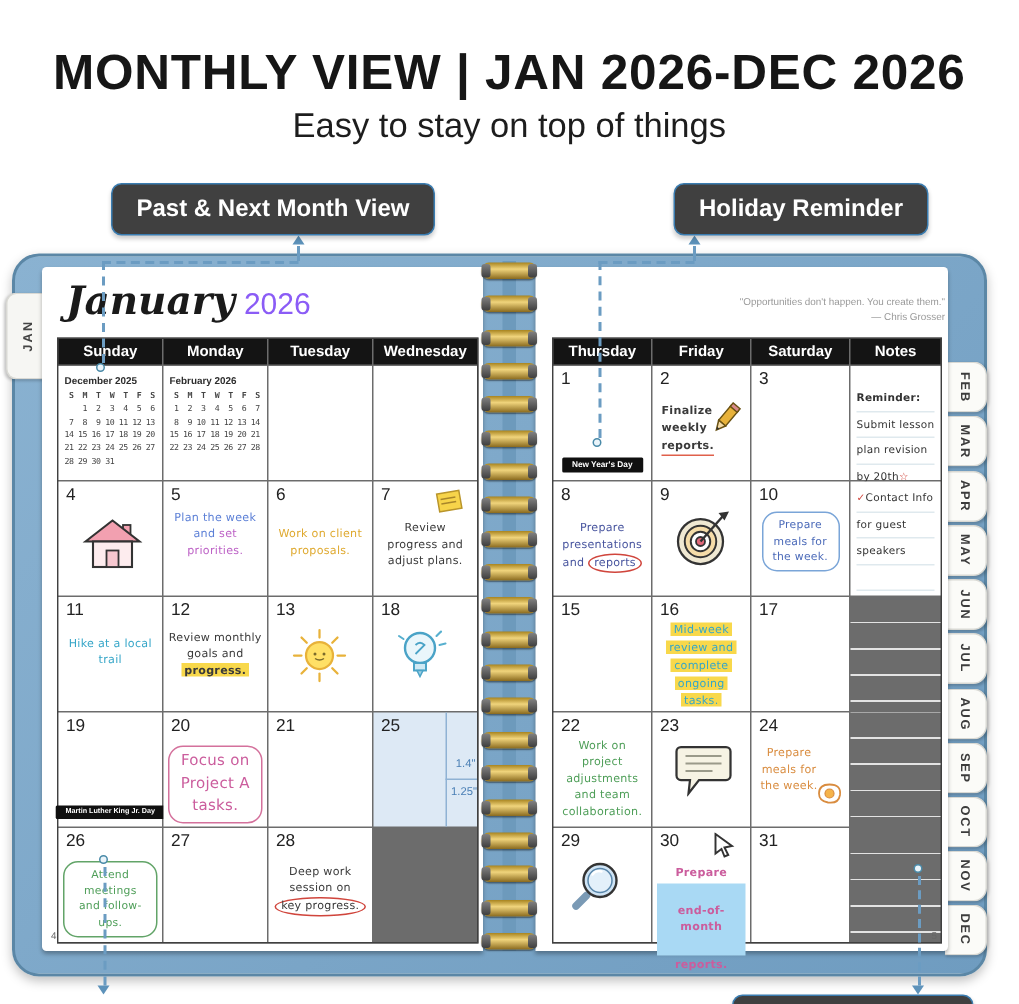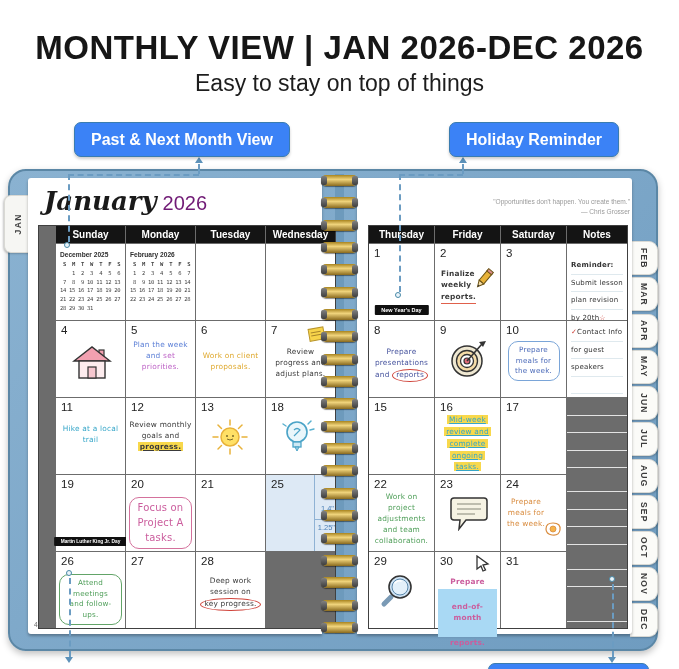--- a/index.html
+++ b/index.html
@@ -6,21 +6,21 @@
   body { background:#fff; font-family:"Liberation Sans", sans-serif; }
   .canvas { position:relative; width:679px; height:661px; background:#fff; overflow:hidden;margin-top:28px; }
 
   
   .title { position:absolute; top:1px; left:0; width:100%; text-align:center;
            font-size:33px; font-weight:700; letter-spacing:.5px; color:#161616; }
   .subtitle { position:absolute; top:42px; left:0; width:100%; text-align:center;
               font-size:23px; font-weight:400; color:#1d1d1d; }
 
   
-  .co-btn { position:absolute; height:35px; padding:0 16px; background:#3b82f6;
+  .co-btn { position:absolute; height:35px; padding:0 16px; background:#404040;
             border:1px solid #3a7cb0; border-radius:7px; color:#fff; font-size:16px;
             font-weight:700; display:flex; align-items:center; justify-content:center;
             box-shadow:0 2px 3px rgba(0,0,0,.2); z-index:11; white-space:nowrap; }
   #co-past    { left:74px;  top:94px; }
   #co-holiday { left:449px; top:94px; }
   #co-daily   { left:14px;  top:635px; }
   #co-notes   { left:488px; top:635px;padding-left:36px; }
 
   
   .cover { position:absolute; left:8px; top:141px; width:650px; height:482px;
@@ -56,43 +56,43 @@
           background:linear-gradient(to bottom,#a8841f,#f0d47c 40%,#8a6a1e);
           box-shadow:0 1px 1px rgba(0,0,0,.45); }
   .ring::before,.ring::after { content:""; position:absolute; top:1px; bottom:1px; width:6px;
           background:linear-gradient(to bottom,#808080,#3f3f3f); border-radius:2px; }
   .ring::before{ left:0; } .ring::after{ right:0; }
 
   
   .month-head { position:absolute; left:44px; top:158px; z-index:4; }
   .month-head .script { font-family:"DejaVu Serif", serif; font-style:italic;
                         font-size:26px; font-weight:600; color:#1a1a1a; }
-  .month-head .yr { font-size:20px; font-weight:500; color:#701a75; margin-left:6px; }
+  .month-head .yr { font-size:20px; font-weight:500; color:#8b5cf6; margin-left:6px; }
   .quote { position:absolute; left:420px; top:169px; width:210px; text-align:right;
            font-size:6.6px; color:#9a9a9a; line-height:1.5; z-index:4; }
 
   
   .cal { position:absolute; top:197px; display:grid; gap:1px; background:#6c6c6c;
          border:1.5px solid #404040; z-index:4; }
-  .cal-l { left:38px;  grid-template-columns:69px 69px 69px 69px; grid-template-rows:17px repeat(5,76px);padding-left:17px; }
+  .cal-l { left:38px;  grid-template-columns:69px 69px 69px 69px; grid-template-rows:17px repeat(5,76px); }
   .cal-r { left:368px; grid-template-columns:65px 65px 65px 60px; grid-template-rows:17px repeat(5,76px); }
   .hcell { background:#141414; color:#fff; font-size:10px; font-weight:700;
            text-align:center; line-height:17px; }
   .cell { position:relative; background:#fff; font-family:"DejaVu Sans", sans-serif; }
   .dnum { position:absolute; top:3px; left:5px; font-size:11.5px; color:#222;
           font-family:"Liberation Sans", sans-serif; }
   .note { position:absolute; top:19px; left:3px; right:3px; text-align:center;
           font-size:7.4px; line-height:1.48; color:#333; letter-spacing:.2px; }
   .note-stack span { display:block; width:fit-content; margin:1px auto;font-weight:bold; }
 
   
   .c-blue{color:#5b7fd6}.c-purple{color:#bd62c6}.c-gold{color:#dfa92f}.c-teal{color:#36a6c8}
   .c-ink{color:#3a3a3a}.c-green{color:#4e9e58}.c-orange{color:#d98c3f}.c-pink{color:#cb5d9d}
   .c-navy{color:#47549e}.c-red{color:#d0453c}
-  .hl-y { background:#f8d84b; padding:0 2px; box-decoration-break:clone;text-decoration:underline; -webkit-box-decoration-break:clone; }
+  .hl-y { background:#f8d84b; padding:0 2px; box-decoration-break:clone; -webkit-box-decoration-break:clone; }
   .hl-b { background:#a9d9f4; padding:13px 2px; }
   .u-red { border-bottom:1.5px solid #e0604b; padding-bottom:.5px; }
   .circ-red { border:1.3px solid #d0453c; border-radius:50%; padding:0 3px; display:inline-block; }
   .bubble { display:inline-block; border-radius:10px; padding:3px 5px; background:#fff; }
   .bub-pink  { border:1.3px solid #d4719c; color:#cb5d9d; }
   .bub-green { border:1.3px solid #62a468; color:#4e9e58; }
   .bub-blue  { border:1.3px solid #7aa5d8; color:#4a69b8; }
 
   .holiday-badge { position:absolute; bottom:5px; left:50%; transform:translateX(-50%);
                    background:#101010; color:#fff; font-weight:700; padding:2px 7px;

